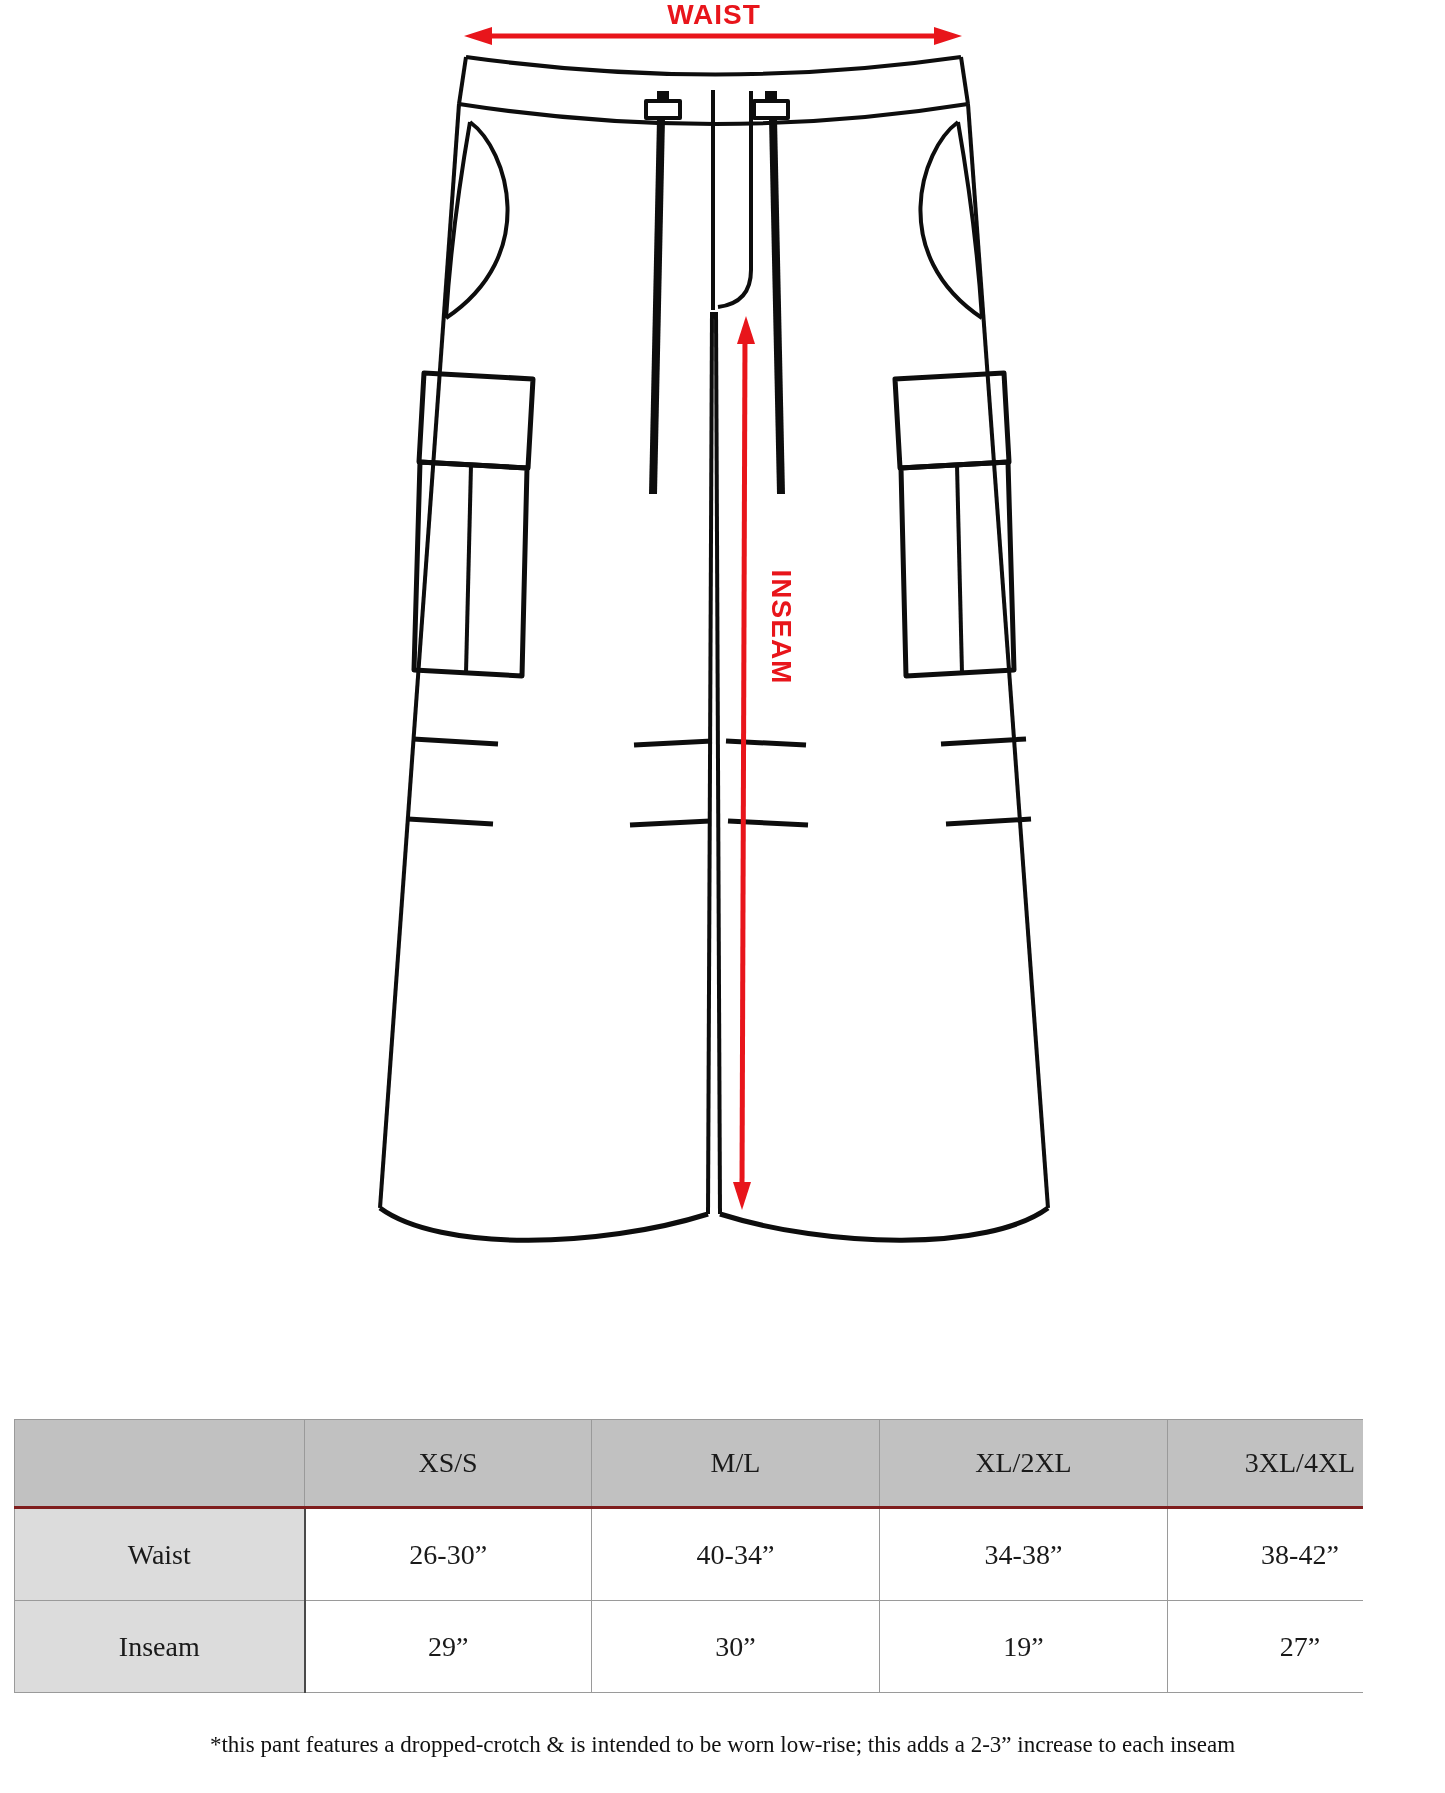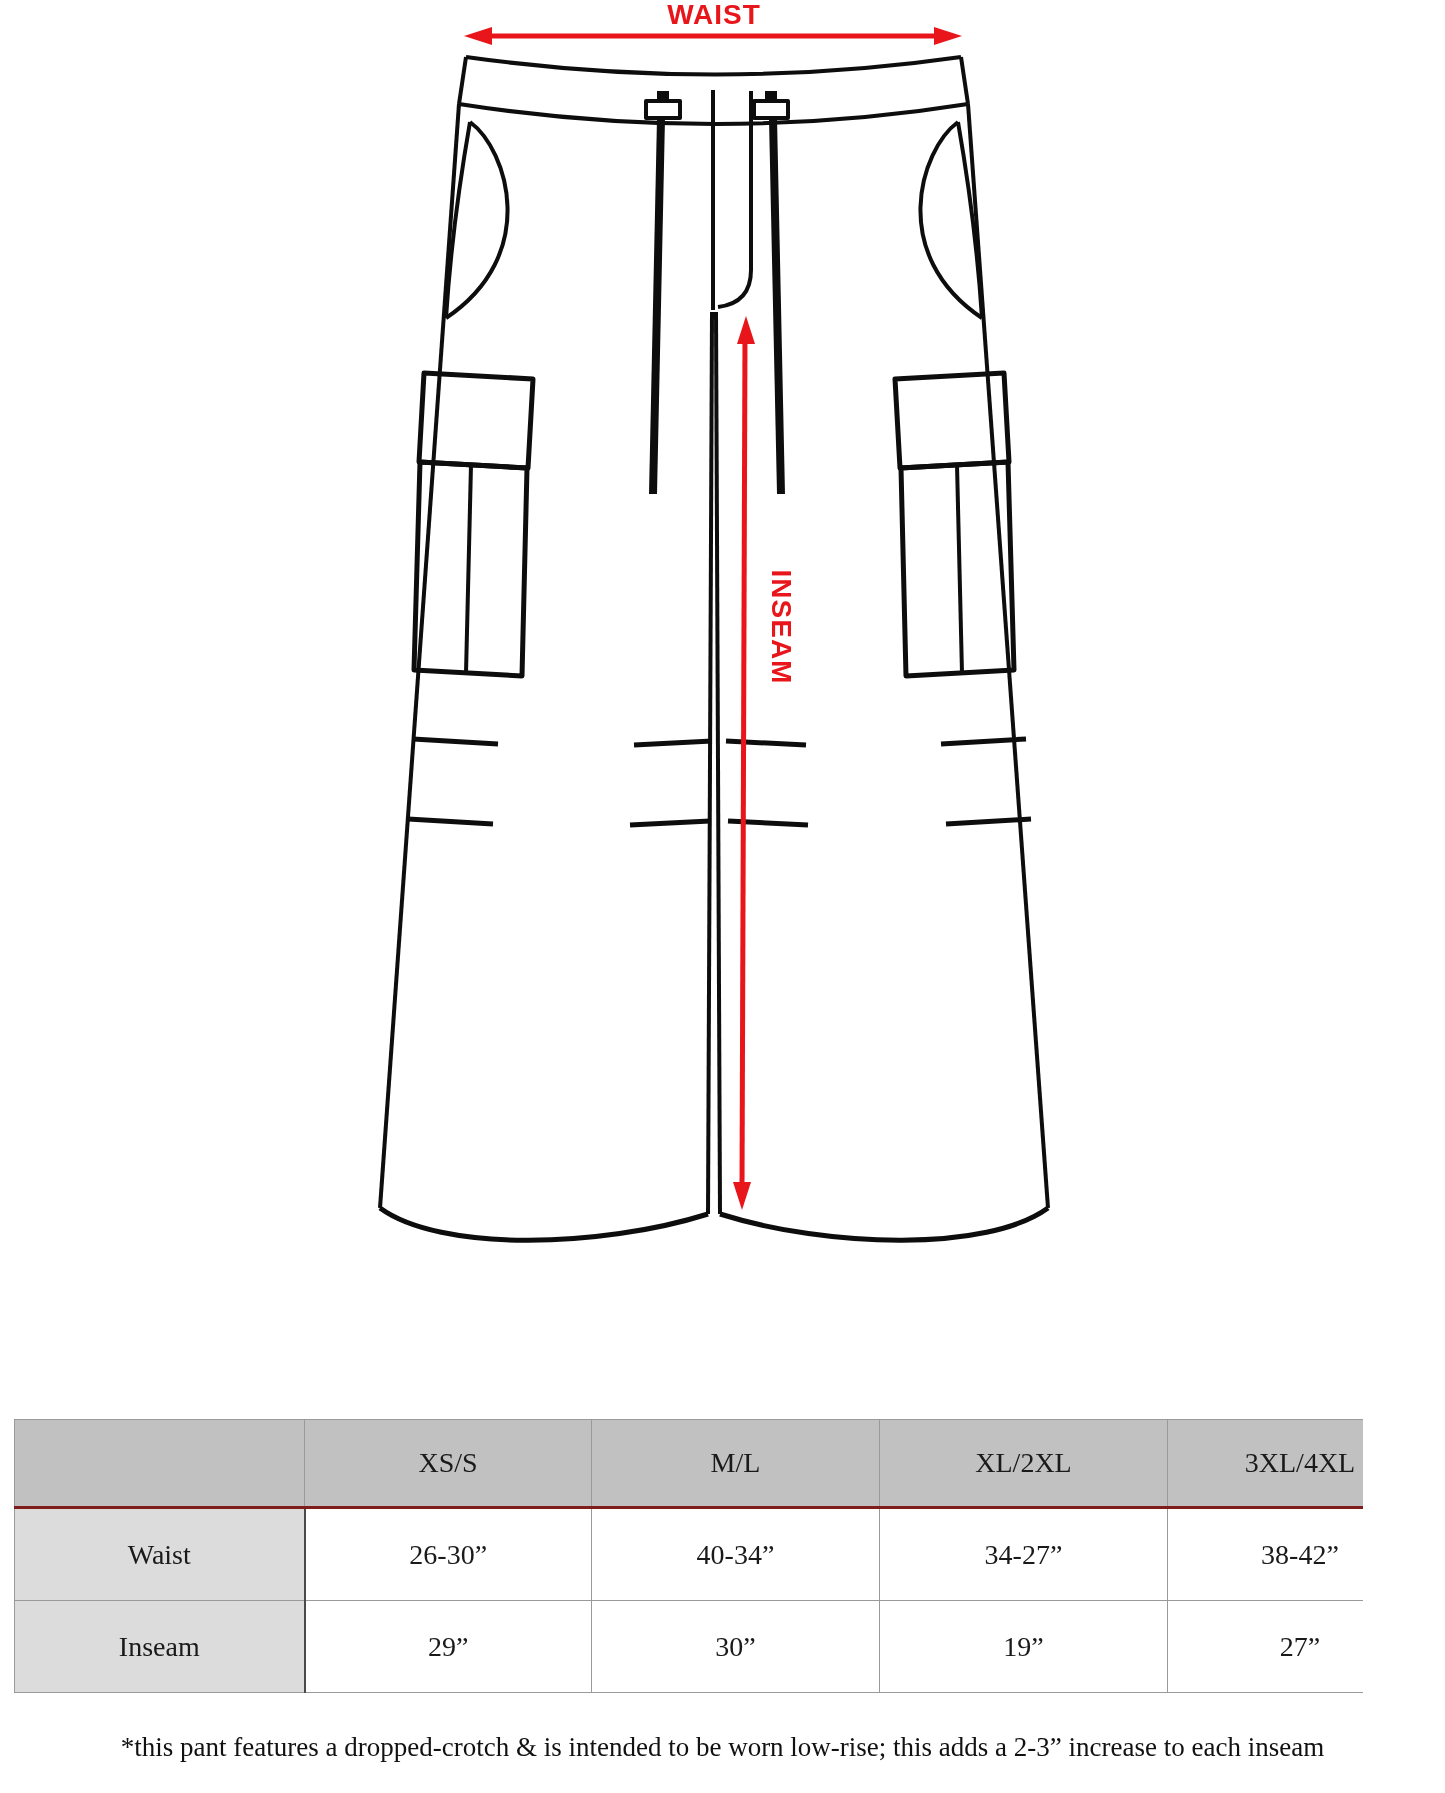--- a/index.html
+++ b/index.html
@@ -13,21 +13,21 @@
   .redtext{font-family:"Liberation Sans", sans-serif;font-weight:bold;font-size:28px;letter-spacing:1px;}
   .size-table{position:absolute;left:14px;top:1419px;width:1418px;border-collapse:collapse;table-layout:fixed;}
   .size-table col.c0{width:290px;} .size-table col.c1{width:287px;}
   .size-table col.c2{width:288px;} .size-table col.c3{width:288px;} .size-table col.c4{width:265px;}
   .size-table th, .size-table td{border:1px solid #9a9a9a;text-align:center;vertical-align:middle;
       font-weight:normal;font-size:28px;padding:0;}
   .size-table thead th{height:86px;background:#c1c1c1;border-bottom:3px solid #7f1d1d;}
   .size-table tbody td{height:91px;background:#ffffff;}
   .size-table td.rowlabel{background:#dcdcdc;border-right:2px solid #4a4a4a;}
   #footnote{position:absolute;left:0;top:1732px;width:1445px;text-align:center;
-      font-size:27px;color:#111;}
+      font-size:23px;color:#111;}
 </style>
 </head>
 <body>
 
 <div id="screen">
 
   <svg id="drawing" width="1445" height="1280" viewBox="0 0 1445 1280">
 
     <g>
       <text class="redtext" x="714" y="24" text-anchor="middle" fill="#e8151b">WAIST</text>
@@ -122,21 +122,21 @@
         <th>M/L</th>
         <th>XL/2XL</th>
         <th>3XL/4XL</th>
       </tr>
     </thead>
     <tbody>
       <tr>
         <td class="rowlabel">Waist</td>
         <td>26-30”</td>
         <td>40-34”</td>
-        <td>34-27”</td>
+        <td>34-38”</td>
         <td>38-42”</td>
       </tr>
       <tr>
         <td class="rowlabel">Inseam</td>
         <td>29”</td>
         <td>30”</td>
         <td>19”</td>
         <td>27”</td>
       </tr>
     </tbody>

